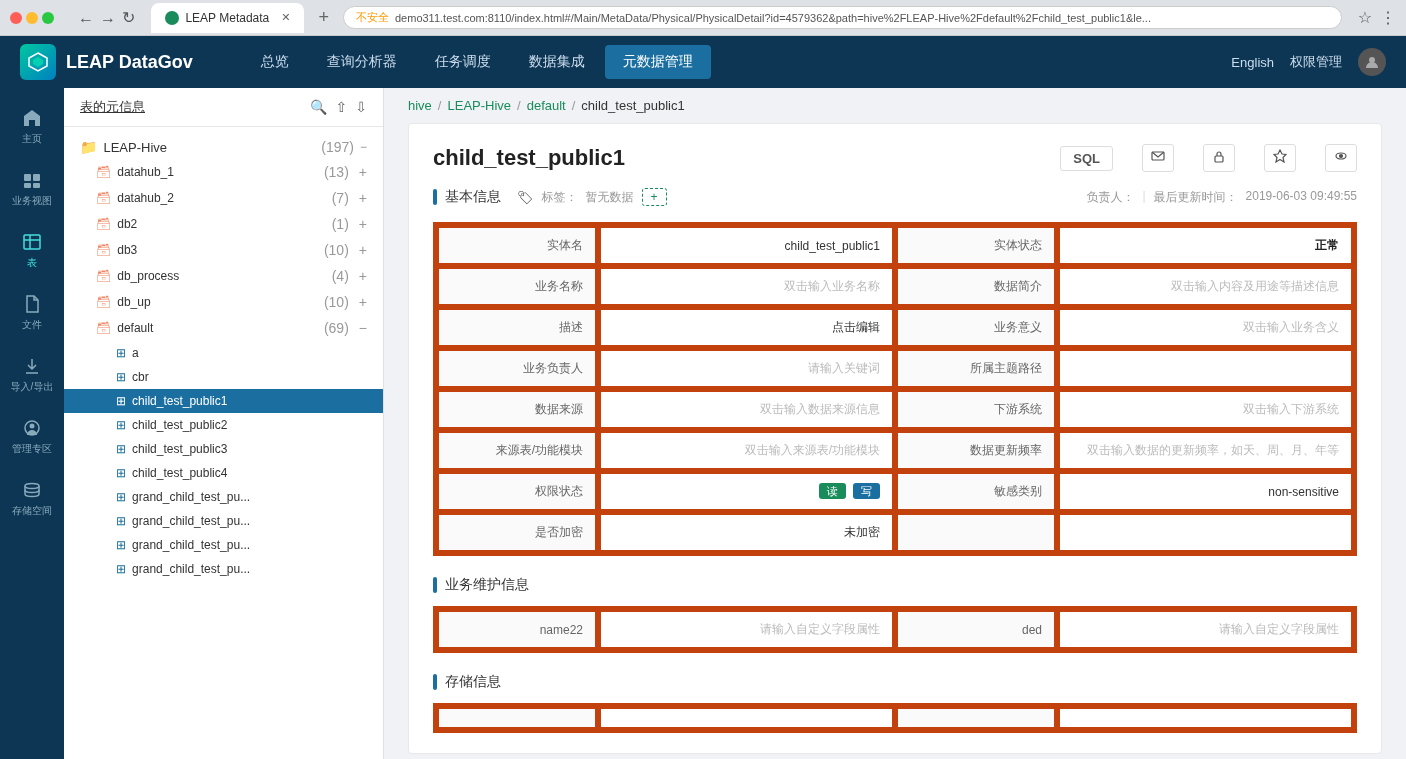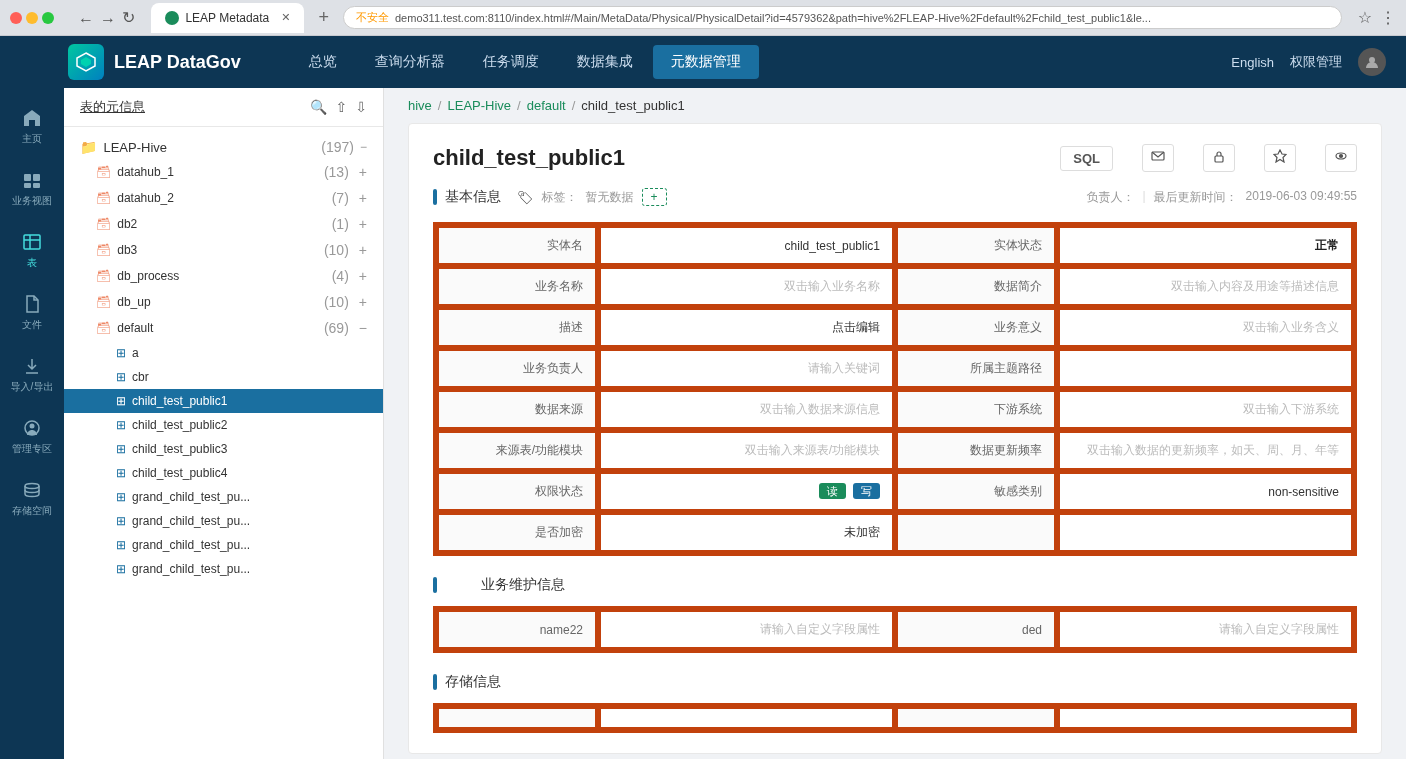--- a/index.html
+++ b/index.html
@@ -18,21 +18,21 @@
     .btn-close { background: #ff5f57; }
     .browser-nav { display: flex; align-items: center; gap: 6px; margin: 0 8px; }
     .browser-nav span { color: #555; font-size: 16px; cursor: pointer; }
     .browser-url { flex: 1; background: #fff; border: 1px solid #ccc; border-radius: 16px; padding: 3px 12px; font-size: 11px; color: #555; display: flex; align-items: center; gap: 6px; }
     .url-lock { color: #f90; font-size: 11px; }
     .browser-actions { display: flex; gap: 8px; align-items: center; margin-left: 8px; }
     .browser-actions span { color: #555; font-size: 16px; cursor: pointer; }
 
     
     .top-nav { background: #0d3654; height: 52px; display: flex; align-items: center; padding: 0 20px; gap: 30px; }
-    .logo-area { display: flex; align-items: center; gap: 10px; color: #fff; font-size: 18px; font-weight: bold; margin-left: 48px; }
+    .logo-area { display: flex; align-items: center; gap: 10px; color: #fff; font-size: 18px; font-weight: bold; }
     .logo-icon { width: 36px; height: 36px; background: linear-gradient(135deg, #00c7a0, #0080c0); border-radius: 6px; display: flex; align-items: center; justify-content: center; color: #fff; font-size: 18px; }
     .nav-items { display: flex; gap: 2px; flex: 1; margin-left: 20px; }
     .nav-item { color: #cde; padding: 8px 18px; cursor: pointer; font-size: 14px; border-radius: 4px; }
     .nav-item.active { background: #1a6fa0; color: #fff; }
     .nav-right { margin-left: auto; display: flex; align-items: center; gap: 16px; color: #cde; font-size: 13px; }
     .nav-right span { cursor: pointer; }
     .user-avatar { width: 28px; height: 28px; background: #555; border-radius: 50%; display: flex; align-items: center; justify-content: center; color: #ccc; cursor: pointer; }
 
     
     .main-layout { display: flex; height: calc(759px - 36px - 52px); }
@@ -447,21 +447,21 @@
             <td class="field-label">是否加密</td>
             <td class="field-value">未加密</td>
             <td class="field-label"></td>
             <td class="field-value"></td>
           </tr>
         </tbody>
           </table>
       </div>
 
       <div class="section-gap">
-        <div style="display:flex; align-items:center; margin-bottom:12px;gap:36px;">
+        <div style="display:flex; align-items:center; margin-bottom:12px;">
           <div class="section-bar"></div>
           <span class="section-title" style="margin-left:8px;">业务维护信息</span>
         </div>
         <table class="info-table">
           <tbody>
               <tr>
             <td class="field-label">name22</td>
             <td class="field-value placeholder">请输入自定义字段属性</td>
             <td class="field-label">ded</td>
             <td class="field-value placeholder">请输入自定义字段属性</td>

